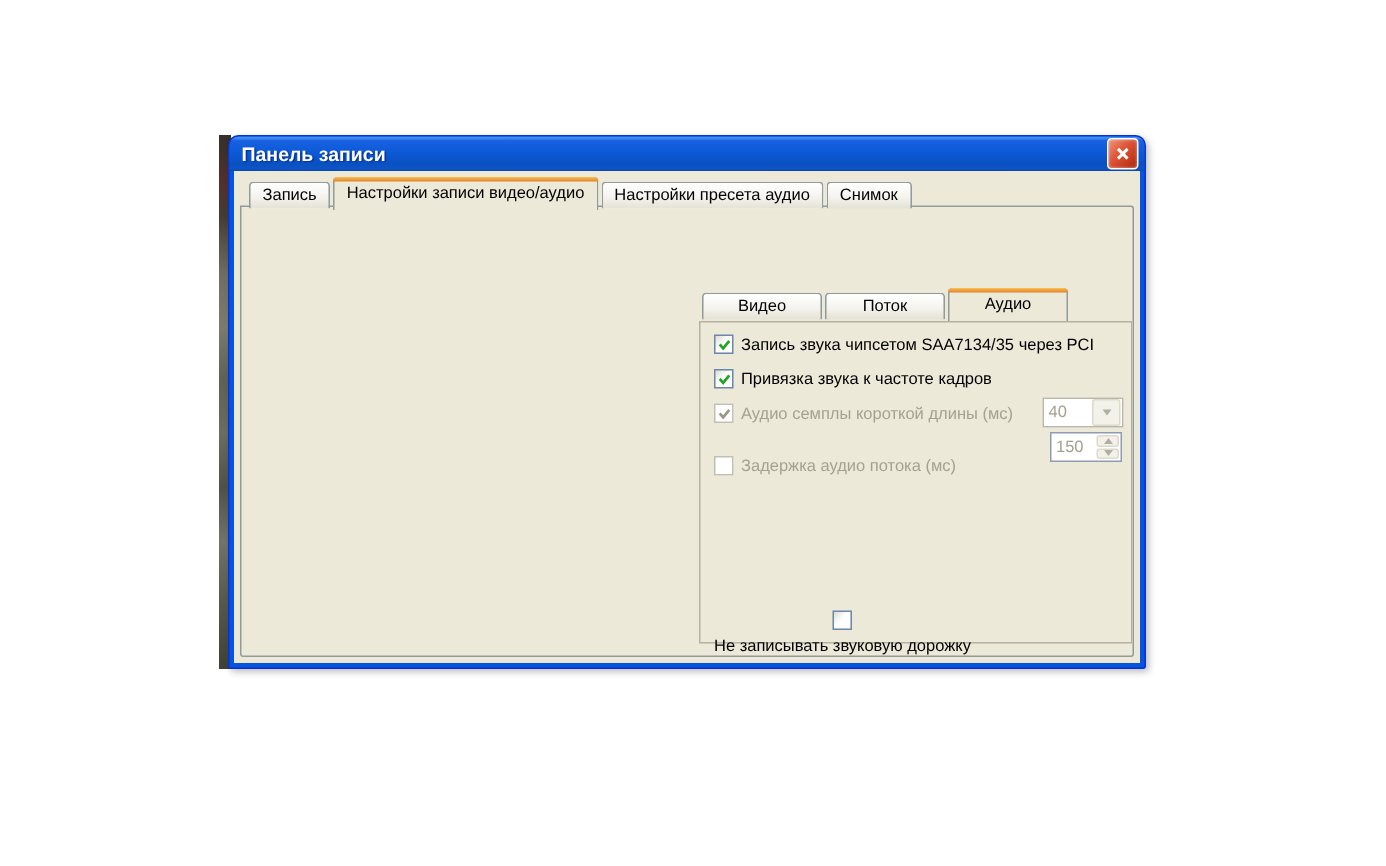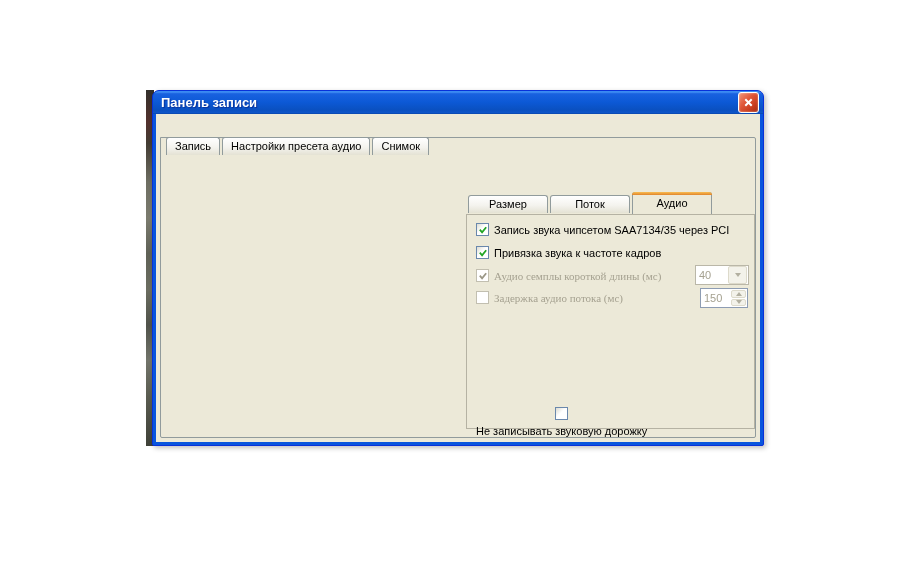--- a/index.html
+++ b/index.html
@@ -27,21 +27,21 @@
   }
   .title-text{flex:1;color:#fff;font-weight:bold;font-size:13px;text-shadow:1px 1px 1px #07309a;}
   .close-btn{
     width:19px;height:19px;border:1px solid #fff;border-radius:3px;
     background:linear-gradient(135deg,#f09579 0%,#e0583a 40%,#c53a1c 75%,#a02b10 100%);
     display:flex;align-items:center;justify-content:center;
     box-shadow:inset 0 0 2px rgba(255,255,255,.6);
   }
   .content{position:absolute;left:3px;top:23px;right:3px;bottom:3px;background:#ece9d8;}
   
-  .tabstrip{position:absolute;left:10px;top:20px;height:22px;display:flex;align-items:flex-end;z-index:6;}
+  .tabstrip{position:absolute;left:10px;top:4px;height:22px;display:flex;align-items:flex-end;z-index:6;}
   .tab{
     height:17px;line-height:17px;padding:0 8px;margin-right:2px;margin-bottom:1px;
     background:linear-gradient(180deg,#ffffff 0%,#f4f3ee 55%,#e4e2d4 100%);
     border:1px solid #919b9c;border-bottom:none;border-radius:3px 3px 0 0;
     white-space:nowrap;position:relative;
   }
   .tab.active{
     height:21px;line-height:20px;margin-bottom:0;background:#ece9d8;z-index:7;
   }
   .tab.active::before{
@@ -84,21 +84,21 @@
   .disabled .arr-u{border-bottom-color:#b2afa0;}
   .sep{position:absolute;left:6px;right:6px;height:1px;background:#bab7a8;box-shadow:0 1px 0 #fbfaf4;}
   
   .cbrow{position:absolute;display:flex;align-items:center;gap:5px;white-space:nowrap;}
   .cb{
     width:13px;height:13px;box-sizing:border-box;border:1px solid #6a88ac;flex:0 0 auto;
     background:linear-gradient(135deg,#dcdcd2 0%,#ffffff 45%);
     display:flex;align-items:center;justify-content:center;color:#21a523;
   }
   .cb.gray{border-color:#c2bfb0;background:#fff;color:#9b9786;}
-  .cb-label.gray-t{color:#a5a190;font-family:Liberation Serif, serif;}
+  .cb-label.gray-t{color:#a5a190;}
   
   .panel{position:absolute;border:1px solid #b5b2a3;box-sizing:border-box;background:#ece9d8;z-index:1;}
   .icon-btn{position:absolute;width:20px;height:20px;display:flex;align-items:center;justify-content:center;}
 </style>
 </head>
 <body>
 
 <div class="bg-strip"></div>
 
 <div class="dialog">
@@ -108,20 +108,21 @@
       <svg width="11" height="11" viewBox="0 0 12 12">
           <path d="M2.5 2.5 L9.5 9.5 M9.5 2.5 L2.5 9.5" stroke="#ffffff" stroke-width="2.2" fill="none"></path>
         </svg>
     </span>
   </div>
 
   <div class="content">
 
     <div class="tabstrip">
       <div class="tab"><span>Запись</span></div>
+      <div class="tab active"><span>Настройки записи видео/аудио</span></div>
       <div class="tab"><span>Настройки пресета аудио</span></div>
       <div class="tab"><span>Снимок</span></div>
     </div>
 
     <div class="tabpage"></div>
 
     <div class="group" style="left:15px;top:29px;width:585px;height:41px;">
       <span class="group-label">Пресеты для видео/аудио записи</span>
       <div class="combo" style="left:8px;top:11px;width:512px;">
         <span class="combo-text sel">&lt; Выбор пресета для загрузки конфигурации... &gt;</span>
@@ -260,21 +261,21 @@
       </div>
       <div class="combo" style="left:192px;top:165px;width:86px;">
         <span class="combo-text">Mono</span>
         <span class="combo-btn">
             <span class="arr-d"></span>
           </span>
       </div>
     </div>
 
     <div class="tabstrip" style="left:312px;top:78px;height:22px;z-index:3;">
-      <div class="tab" style="width:62px;text-align:center;"><span>Размер</span></div>
+      <div class="tab" style="width:62px;text-align:center;"><span>Видео</span></div>
       <div class="tab" style="width:62px;text-align:center;"><span>Поток</span></div>
       <div class="tab active" style="width:62px;text-align:center;"><span>Аудио</span></div>
     </div>
 
     <div class="panel" style="left:310px;top:100px;width:289px;height:215px;">
 
       <div class="cbrow" style="left:9px;top:8px;">
         <span class="cb">
           <svg width="10" height="10" viewBox="0 0 11 11">
               <path d="M2 5 L4.5 8 L9 2.5" fill="none" stroke="currentColor" stroke-width="2"></path>
@@ -300,21 +301,21 @@
         </span>
         <span class="cb-label gray-t">Аудио семплы короткой длины (мс)</span>
       </div>
       <div class="combo disabled" style="left:228px;top:50px;width:54px;">
         <span class="combo-text">40</span>
         <span class="combo-btn">
             <span class="arr-d"></span>
           </span>
       </div>
 
-      <div class="cbrow" style="left:9px;top:76px;">
+      <div class="cbrow" style="left:9px;top:89px;">
         <span class="cb gray"></span>
         <span class="cb-label gray-t">Задержка аудио потока (мс)</span>
       </div>
       <div class="spin disabled" style="left:233px;top:73px;width:48px;border-color:#8d9cb3;">
         <span class="spin-text">150</span>
         <span class="spin-btns">
           <span class="spin-btn">
               <span class="arr-u"></span>
             </span>
           <span class="spin-btn">

